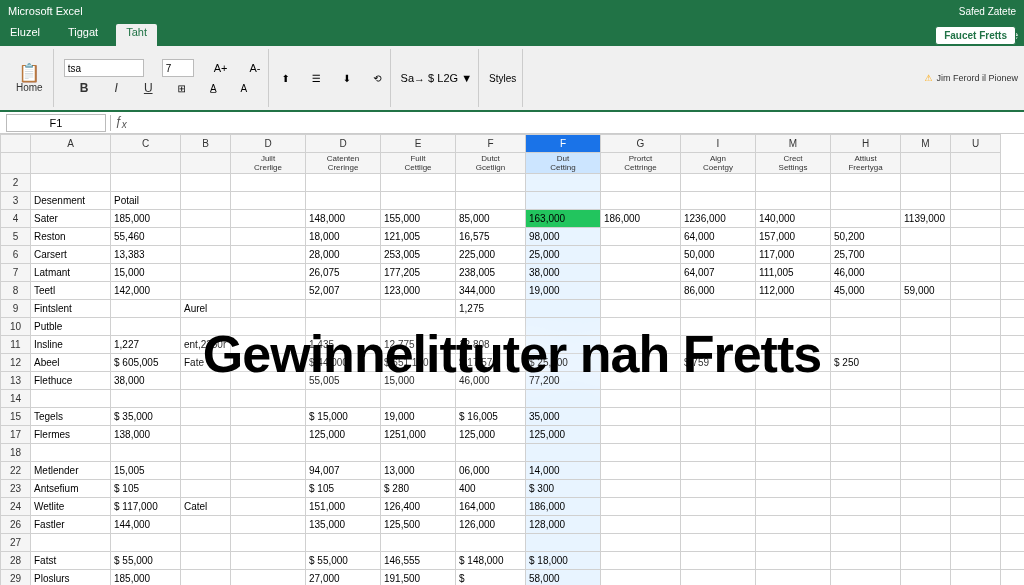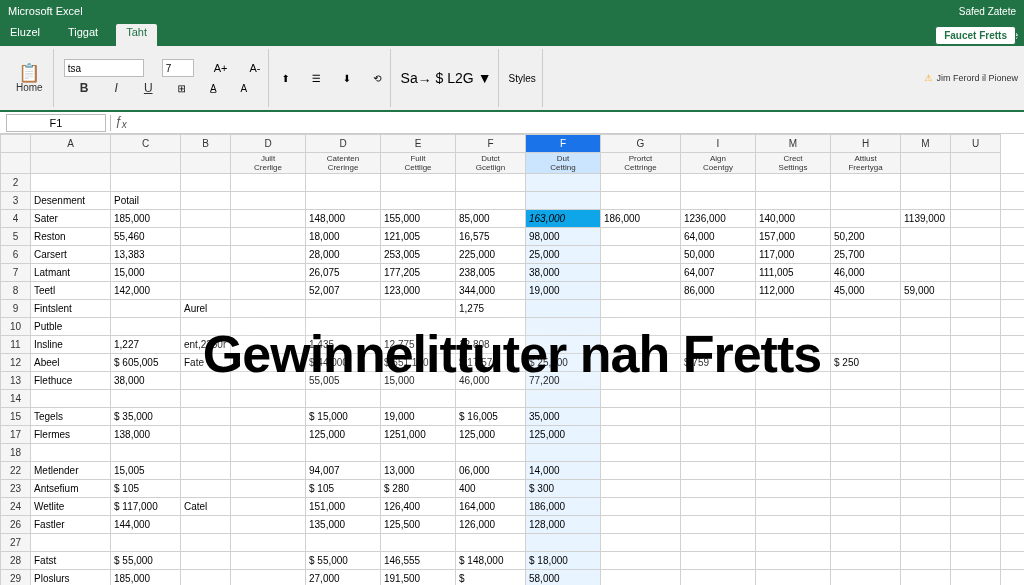--- a/index.html
+++ b/index.html
@@ -284,21 +284,21 @@
       <div class="ribbon-inline">
         <span style="cursor:pointer;padding:0 2px;">⬆</span>
         <span style="cursor:pointer;padding:0 2px;">☰</span>
         <span style="cursor:pointer;padding:0 2px;">⬇</span>
         <span style="cursor:pointer;padding:0 2px;">⟲</span>
       </div>
     </div>
 
     <div class="ribbon-group">
       <div class="ribbon-inline">
-        <span style="font-size:14px;">Sa→ $ L2G ▼</span>
+        <span style="font-size:11px;">Sa→ $ L2G ▼</span>
       </div>
     </div>
 
     <div class="ribbon-group">
       <span style="font-size:10px;text-align:center;">Styles</span>
     </div>
     <div style="flex:1"></div>
 
     <div style="font-size:9px;color:#333;display:flex;align-items:center;gap:4px;">
       <span style="color:orange;">⚠</span>
@@ -395,21 +395,21 @@
           </tr>
           <tr>
             <th class="row-header">4</th>
             <td>Sater</td>
             <td>185,000</td>
             <td></td>
             <td></td>
             <td>148,000</td>
             <td>155,000</td>
             <td>85,000</td>
-            <td style="background-color: #0ea5e9; font-style: italic;">163,000</td>
+            <td style="background-color: #22c55e;">163,000</td>
             <td>186,000</td>
             <td>1236,000</td>
             <td>140,000</td>
             <td></td>
             <td>1139,000</td>
             <td></td>
             <td></td>
           </tr>
           <tr>
             <th class="row-header">5</th>

